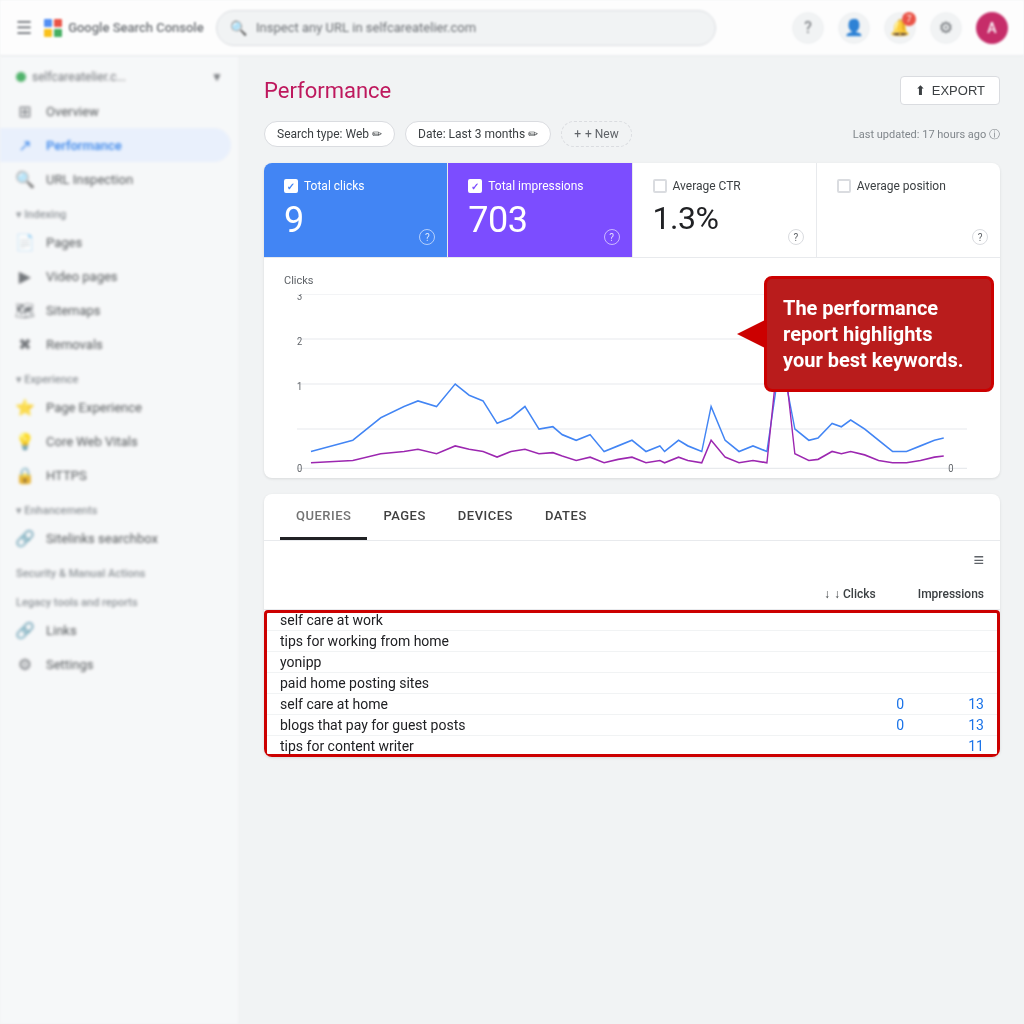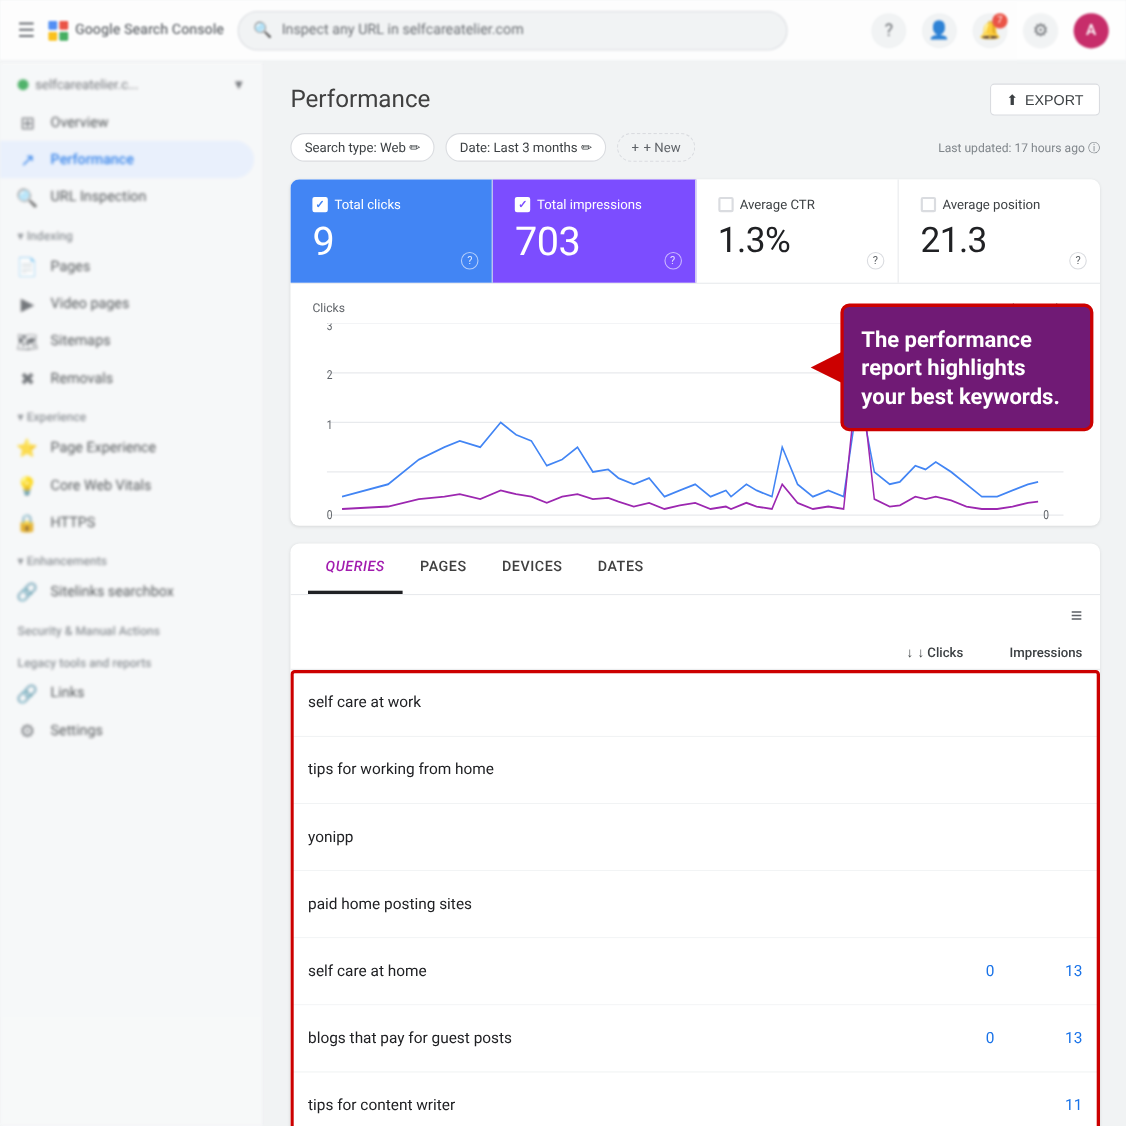--- a/index.html
+++ b/index.html
@@ -132,21 +132,21 @@
     .page-header {
       display: flex;
       align-items: center;
       justify-content: space-between;
       margin-bottom: 16px;
     }
 
     .page-title {
       font-size: 22px;
       font-weight: 400;
-      color: #404040;
+      color: #be185d;
     }
 
     .export-btn {
       display: flex;
       align-items: center;
       gap: 6px;
       padding: 6px 14px;
       border: 1px solid #dadce0;
       border-radius: 4px;
       background: white;
@@ -340,23 +340,22 @@
       padding: 14px 16px;
       font-size: 13px;
       color: #404040;
       cursor: pointer;
       border-bottom: 3px solid transparent;
       font-weight: 500;
       letter-spacing: 0.5px;
     }
 
     .table-tab.active {
-      color: #a21caf;
+      color: #737373;
       border-bottom-color: #202124;
-      font-style: italic;
     }
 
     .table-header-row {
       display: flex;
       align-items: center;
       padding: 8px 16px;
       border-bottom: 1px solid #e8eaed;
       justify-content: flex-end;
     }
 
@@ -370,21 +369,21 @@
 
     .col-header.clicks {
       display: flex;
       align-items: center;
       gap: 4px;
     }
 
     .table-row {
       display: flex;
       align-items: flex-start;
-      padding: 22px 16px;
+      padding: 2px 16px;
       border-bottom: 1px solid #f1f3f4;
       cursor: pointer;
     }
 
     .row-label {
       flex: 1;
       font-size: 14px;
       color: #202124;
     }
 
@@ -398,21 +397,21 @@
     .row-value.blue {
       color: #1a73e8;
     }
 
     
     .annotation-box {
       position: absolute;
       right: 30px;
       top: 220px;
       width: 230px;
-      background: #701a75;
+      background: #b91c1c;
       border: 3px solid #cc0000;
       border-radius: 8px;
       padding: 16px;
       z-index: 20;
     }
 
     .annotation-text {
       color: white;
       font-size: 20px;
       font-weight: 700;
@@ -681,21 +680,20 @@
         </div>
         <div class="metric-value dark">1.3%</div>
         <div class="metric-info dark">?</div>
       </div>
 
       <div class="metric-box">
         <div class="metric-checkbox">
           <div class="checkbox-icon grey"></div>
           <span class="metric-label dark">Average position</span>
         </div>
-        <div class="metric-value dark">21.3</div>
         <div class="metric-info dark">?</div>
       </div>
     </div>
 
     <div class="chart-area">
       <span class="chart-y-label">Clicks</span>
       <span class="chart-y-label-right">Impressions</span>
       <svg class="chart-svg" viewBox="0 0 720 160" preserveAspectRatio="none">
 
         <line x1="0" y1="0" x2="720" y2="0" stroke="#e8eaed" stroke-width="1"></line>

